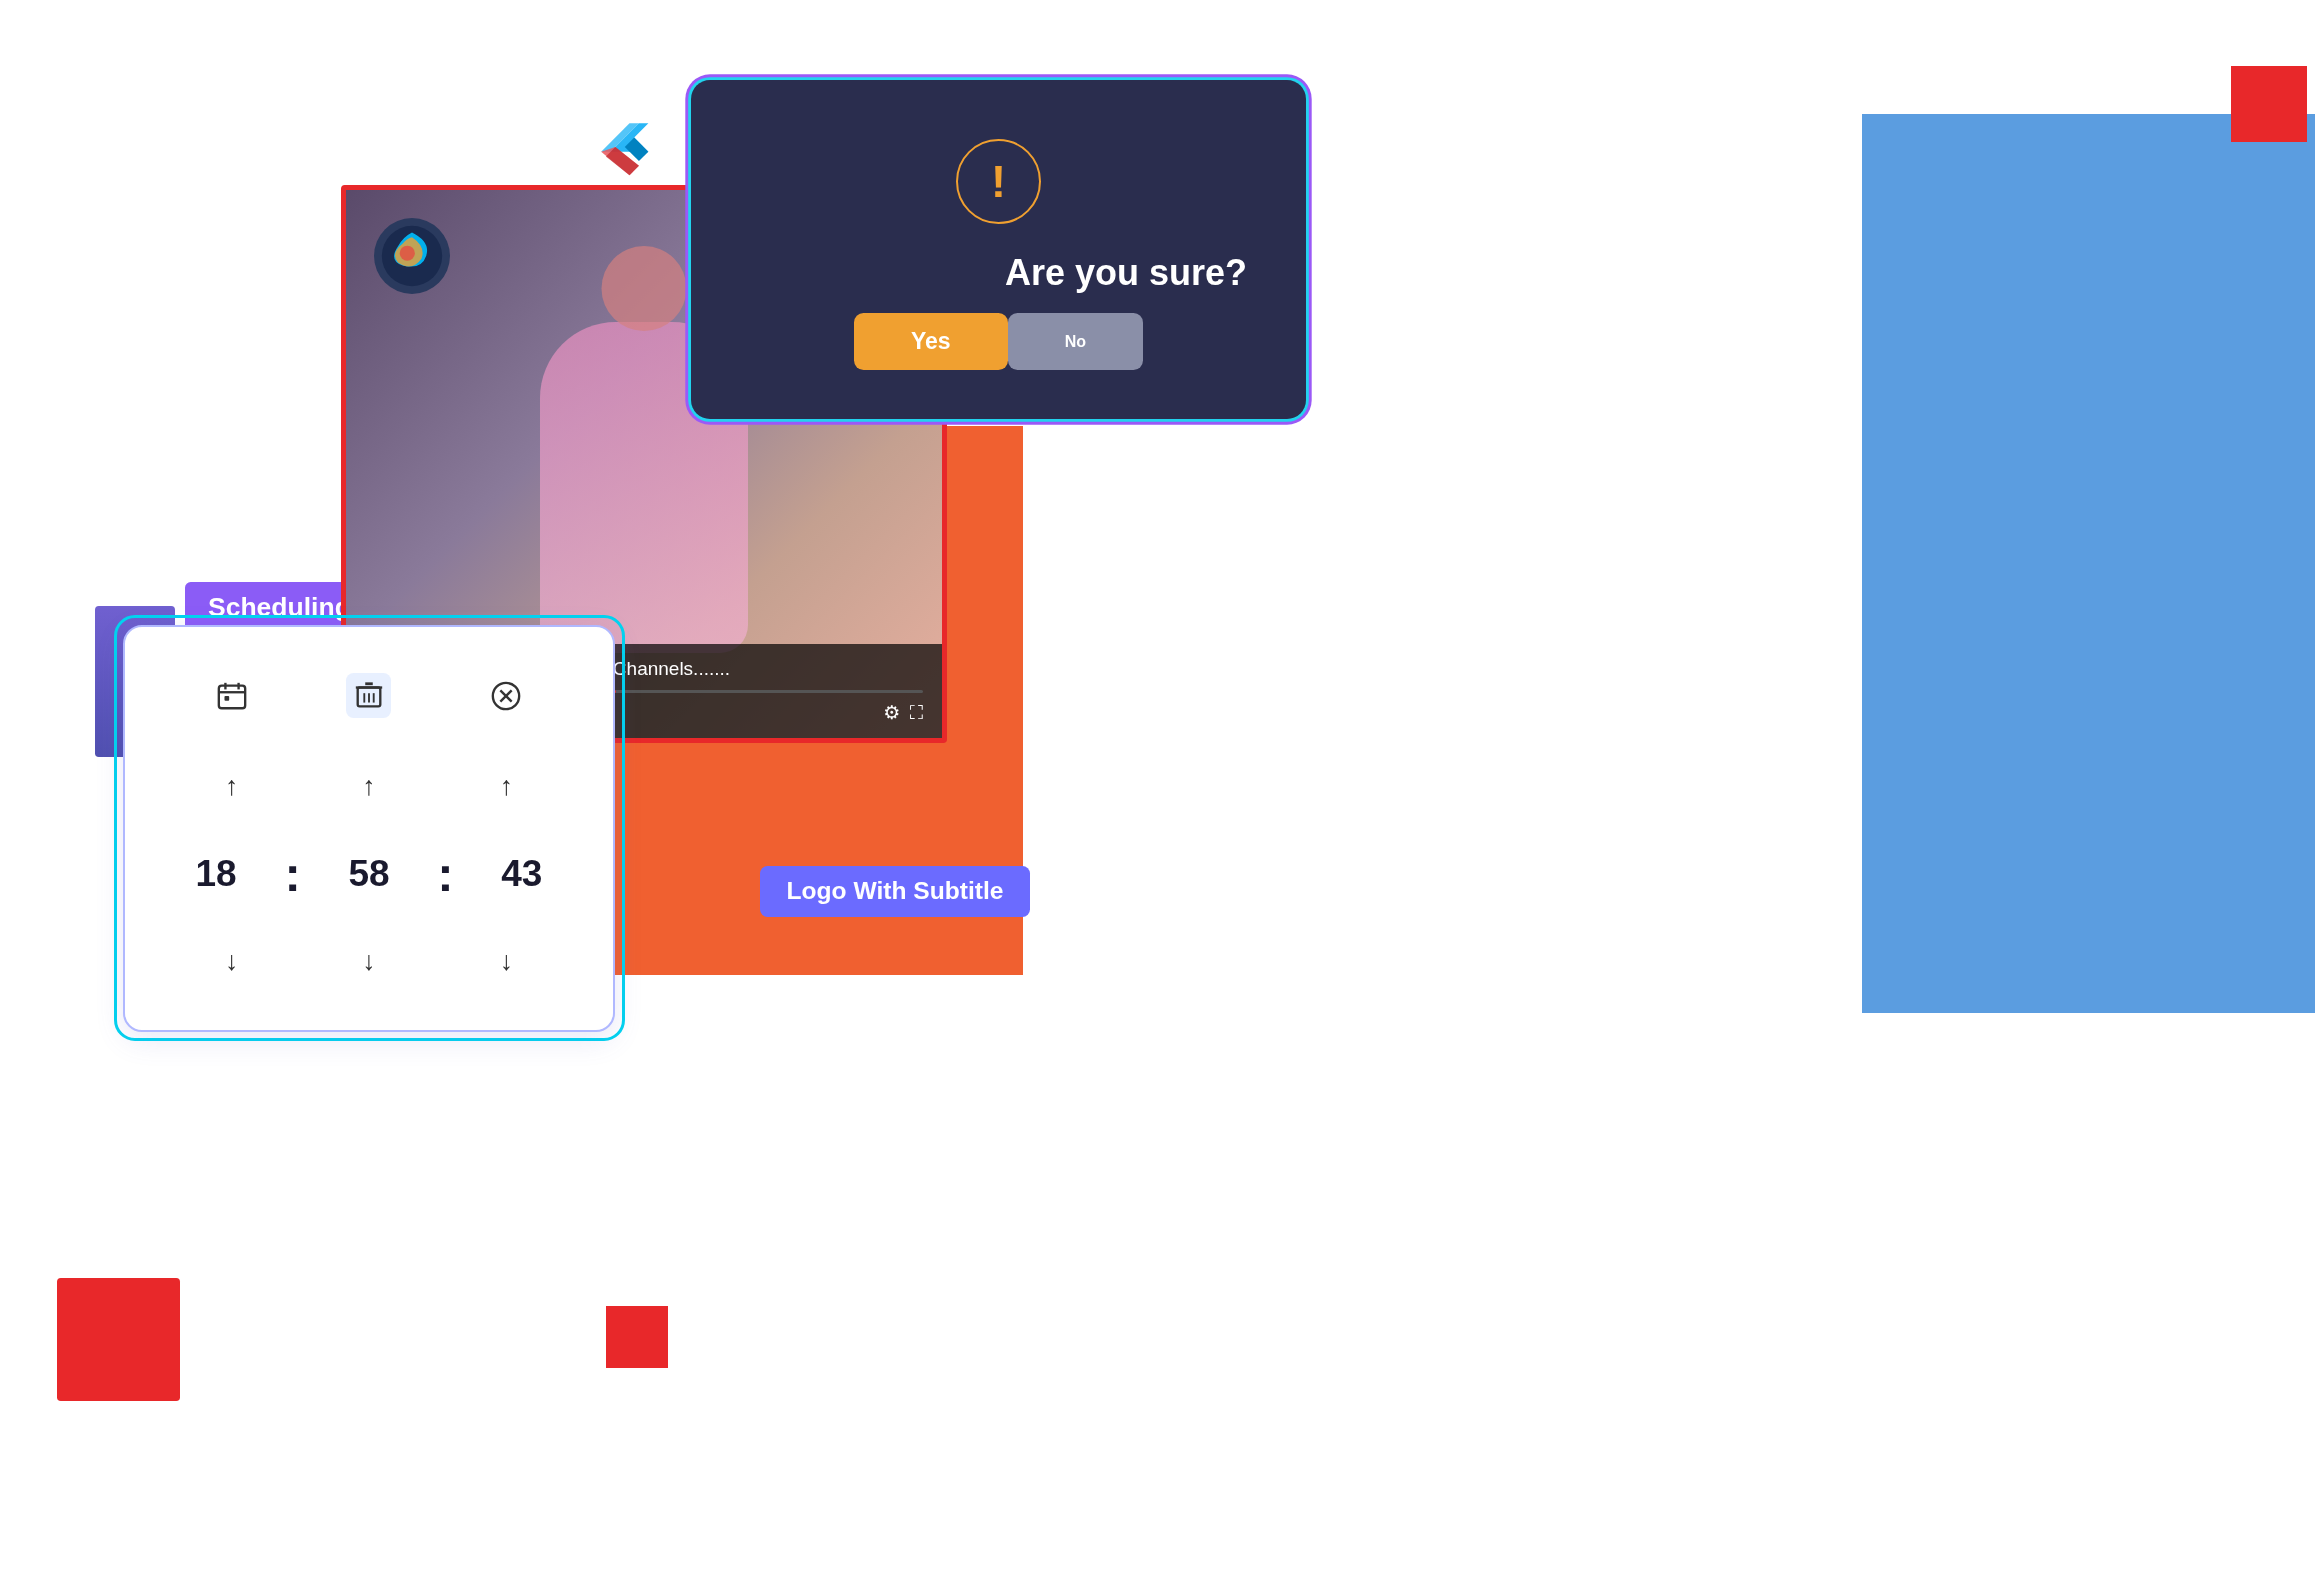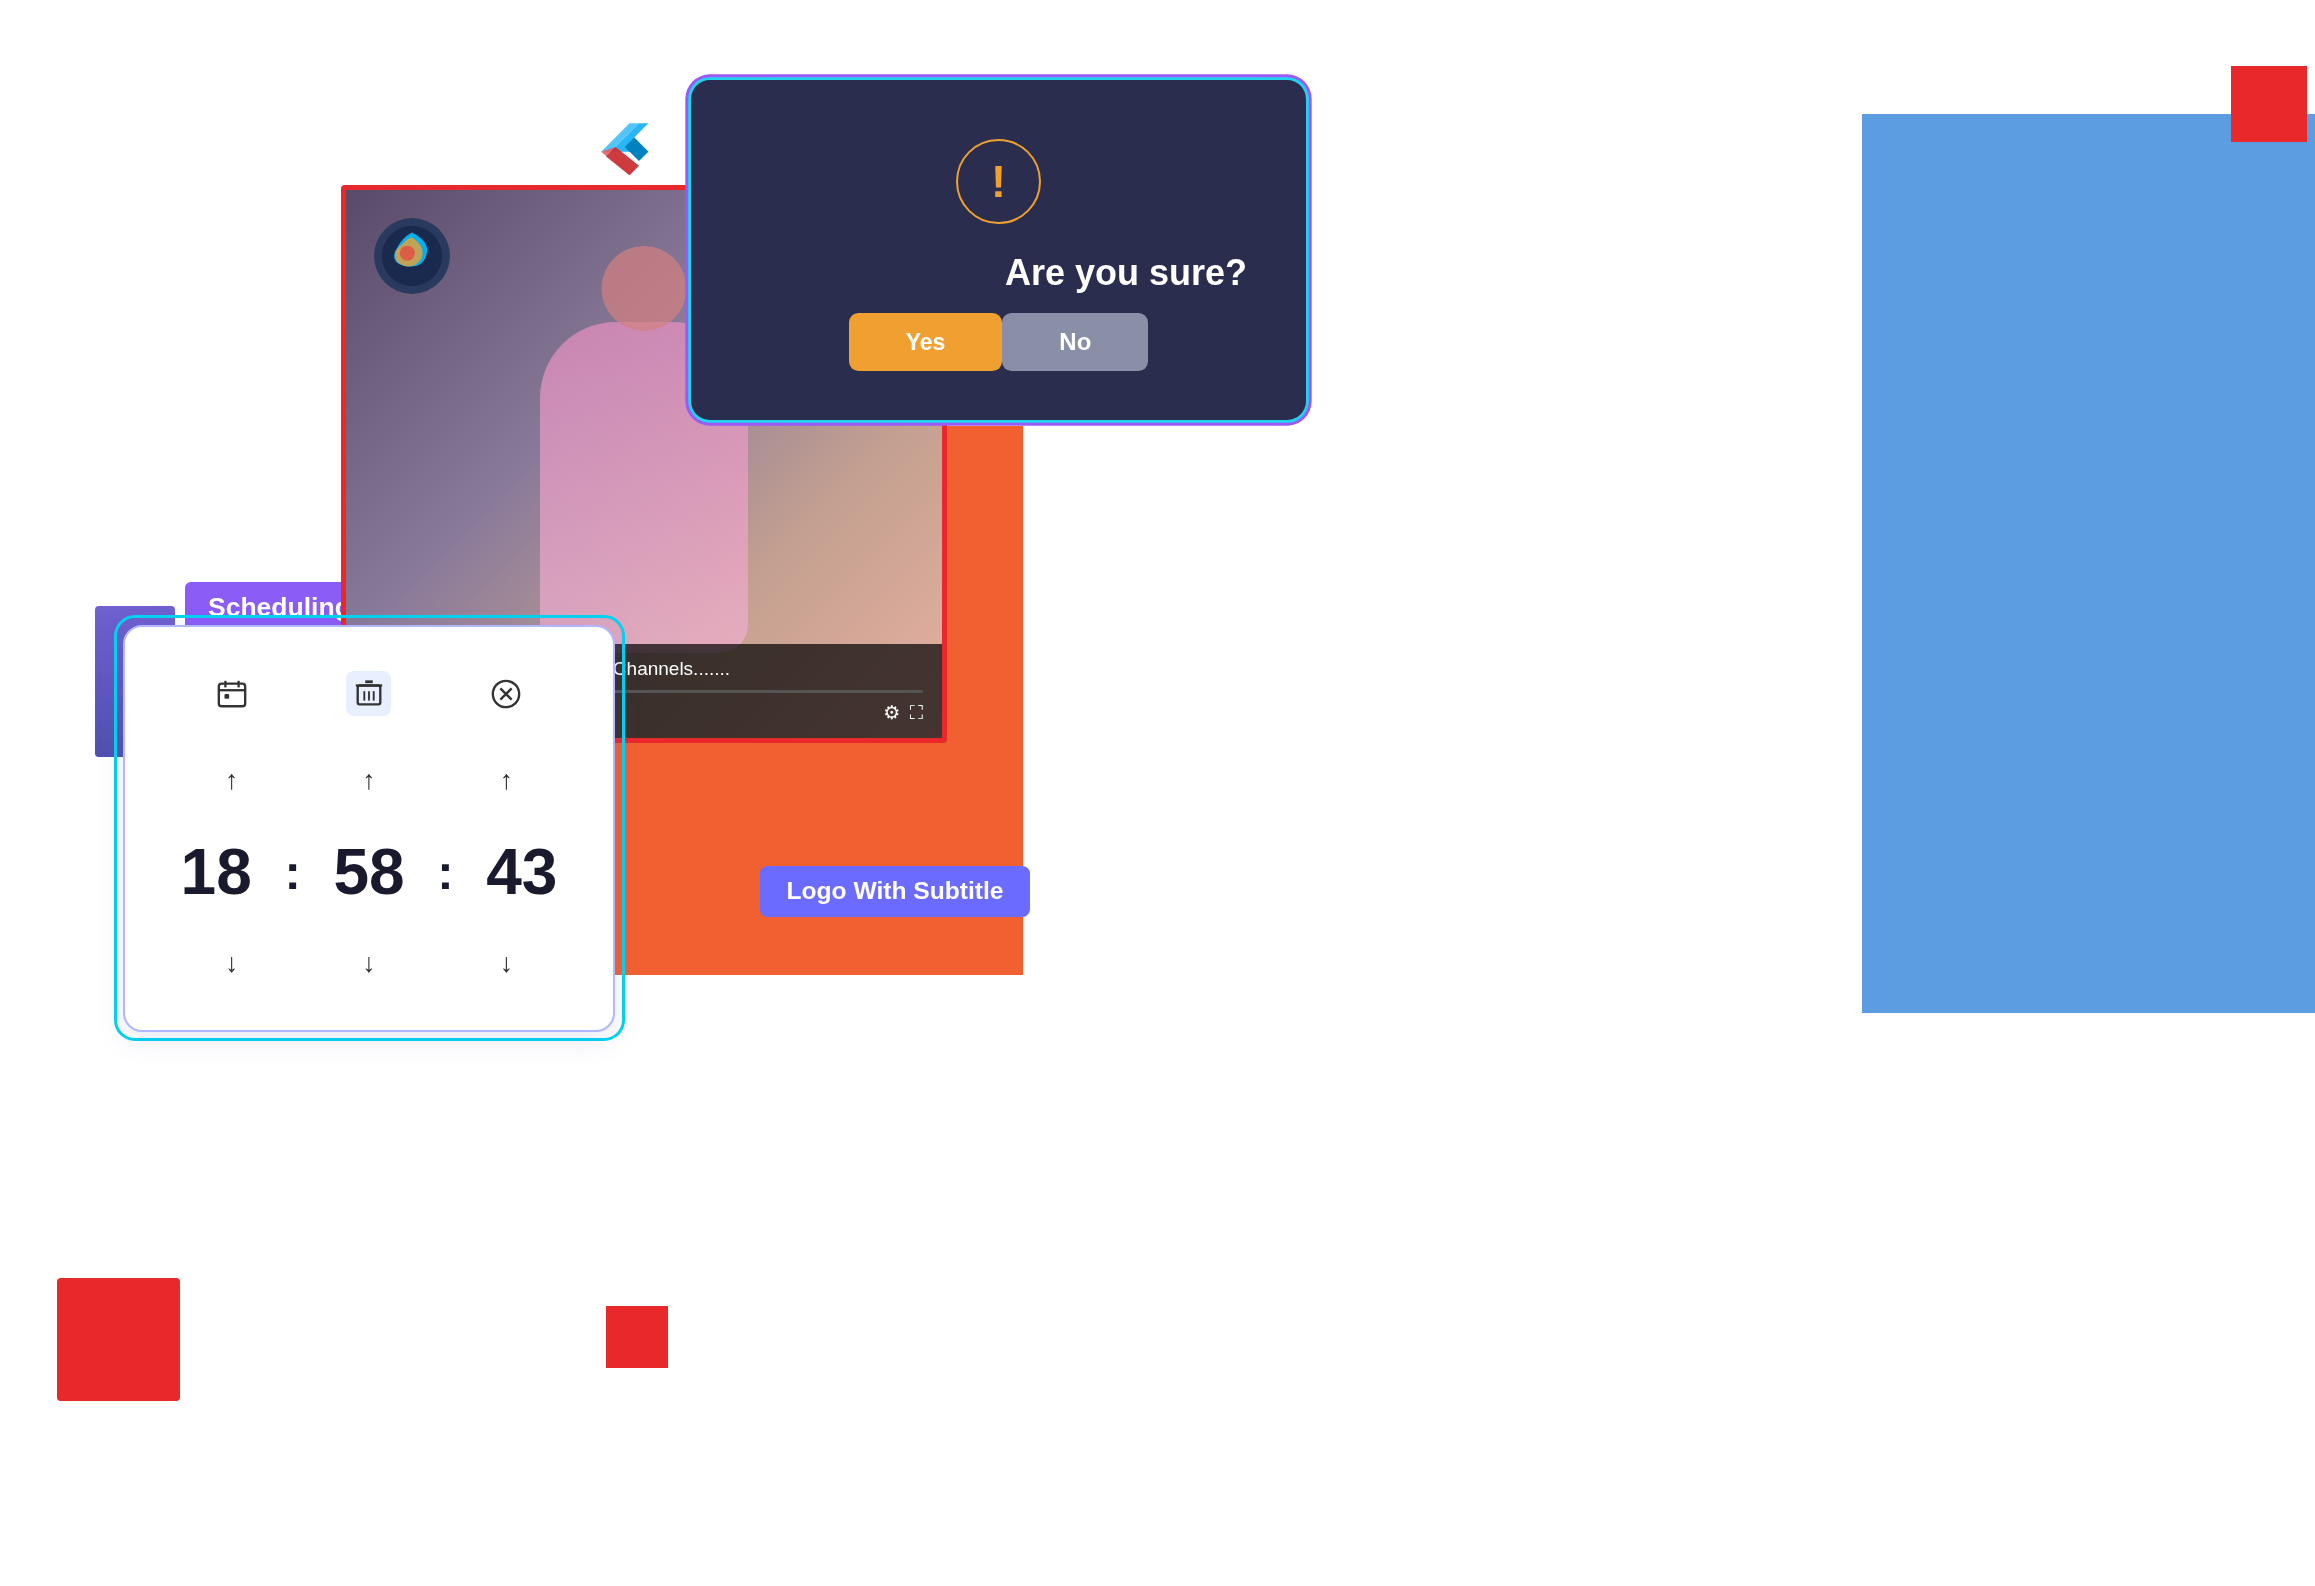--- a/index.html
+++ b/index.html
@@ -87,21 +87,21 @@
     }
 
     .time-display-row {
       display: flex;
       width: 100%;
       justify-content: space-around;
       align-items: center;
     }
 
     .time-digit {
-      font-size: 64px;
+      font-size: 37px;
       font-weight: 700;
       color: #1a1a2e;
       width: 76px;
       text-align: center;
     }
 
     .time-colon {
       font-size: 49px;
       font-weight: 700;
       color: #1a1a2e;
@@ -263,21 +263,21 @@
       font-weight: 600;
       cursor: pointer;
     }
 
     .btn-no {
       background: #8a8fa8;
       color: white;
       border: none;
       border-radius: 9.5px;
       padding: 15px 57px;
-      font-size: 24px;
+      font-size: 16px;
       font-weight: 600;
       cursor: pointer;
     }
 
     
     .logo-subtitle-badge {
       position: absolute;
       top: 866px;
       left: 760px;
       background: #6b6bff;

